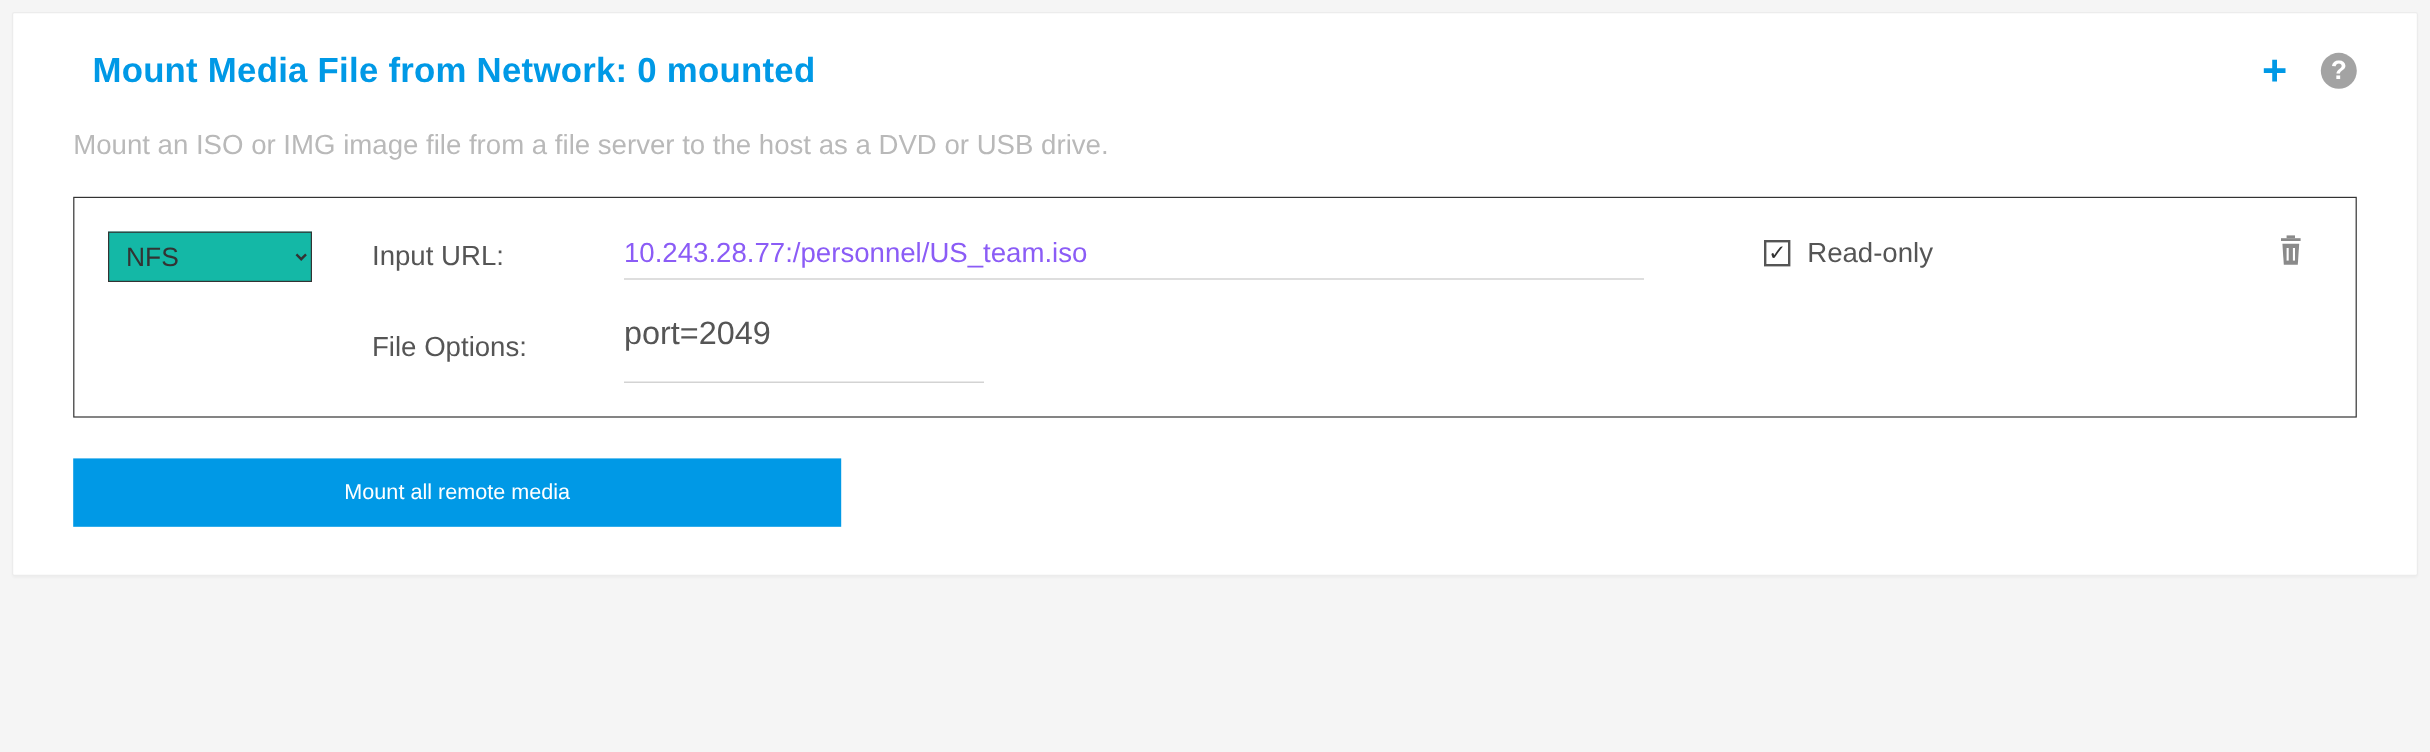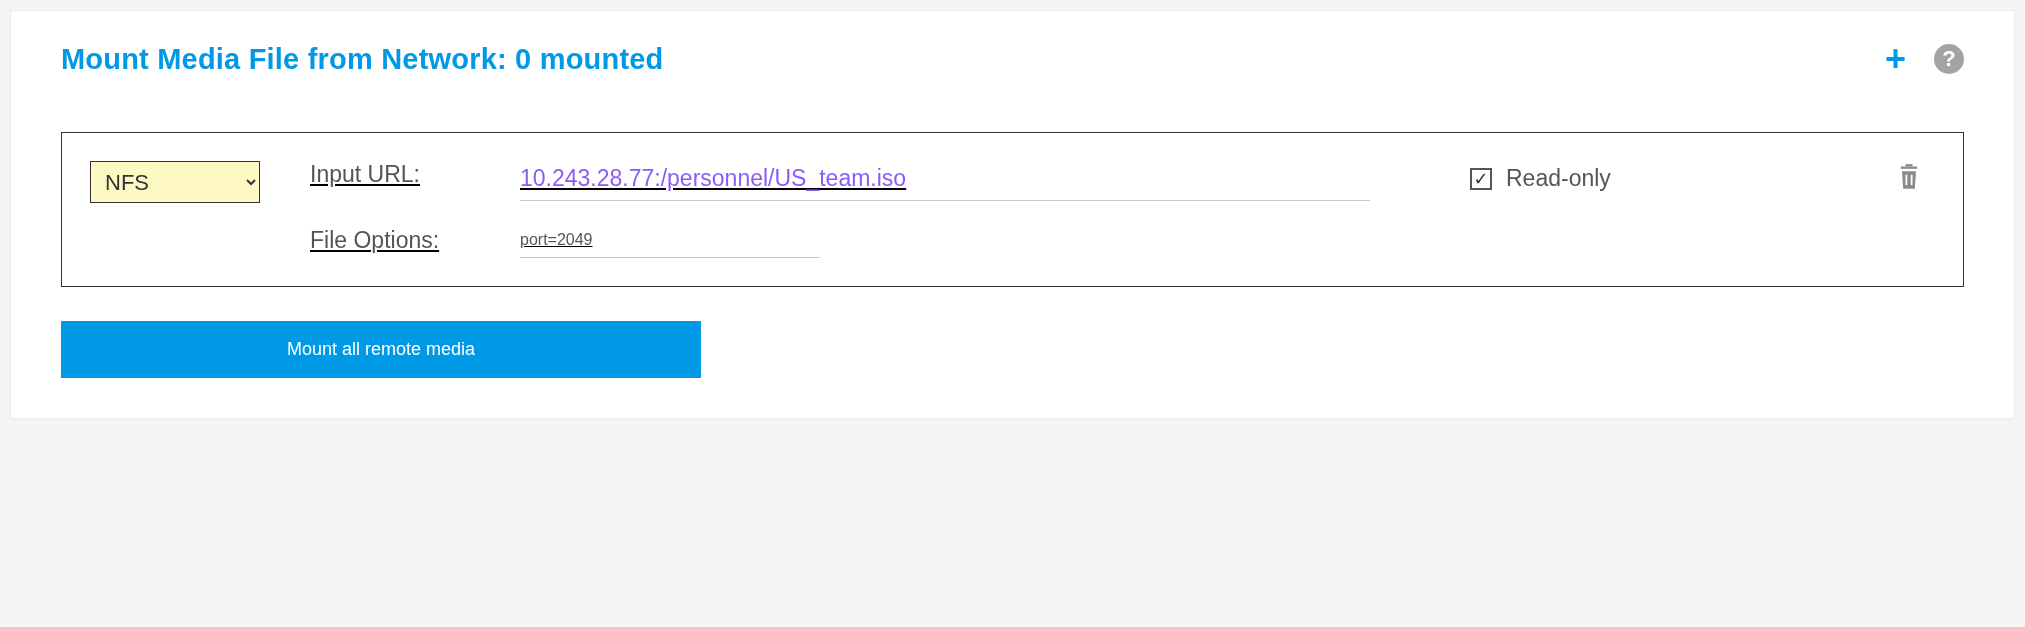--- a/index.html
+++ b/index.html
@@ -21,21 +21,21 @@
   }
   .panel-header {
     display: flex;
     align-items: flex-start;
     justify-content: space-between;
   }
   .panel-title {
     color: #0099e6;
     font-size: 29px;
     font-weight: 700;
-    margin: 0 0 28px 0;
+    margin: 0 0 28px 16px;
     letter-spacing: 0.2px;
   }
   .header-actions {
     display: flex;
     align-items: center;
     gap: 28px;
     margin-top: -2px;
   }
   .icon-btn {
     cursor: pointer;
@@ -74,55 +74,55 @@
     display: flex;
     align-items: flex-start;
     gap: 50px;
   }
   .protocol-select {
     width: 170px;
     height: 42px;
     border: 1px solid #333333;
     font-size: 22px;
     padding: 4px 10px;
-    background: #fef9c3;
+    background: #14b8a6;
     color: #333333;
     cursor: pointer;
   }
   .fields {
     flex: 0 0 auto;
     display: flex;
     flex-direction: column;
     gap: 26px;
   }
   .field-row {
     display: flex;
-    text-decoration: underline;
+    align-items: center;
   }
   .field-label {
     color: #555555;
     font-size: 23px;
     width: 210px;
   }
   .url-input {
     width: 850px;
     border: none;
     border-bottom: 1px solid #c9c9c9;
     font-size: 23px;
     padding: 4px 0 8px 0;
     color: #8b5cf6;
     outline: none;
     background: transparent;
   }
   .opts-input {
     width: 300px;
     border: none;
     border-bottom: 1px solid #c9c9c9;
-    font-size: 16px;
-    padding: 4px 0 8px 0;
+    font-size: 27px;
+    padding: 4px 0 24px 0;
     color: #555555;
     outline: none;
     background: transparent;
   }
   .readonly-wrap {
     display: flex;
     align-items: center;
     gap: 14px;
     margin-left: 50px;
     margin-top: 4px;
@@ -165,20 +165,21 @@
 <div class="panel">
 
   <div class="panel-header">
     <h2 class="panel-title">Mount Media File from Network: 0 mounted</h2>
     <div class="header-actions">
       <span class="icon-btn add-icon">+</span>
       <span class="icon-btn help-icon">?</span>
     </div>
   </div>
 
+  <p class="desc">Mount an ISO or IMG image file from a file server to the host as a DVD or USB drive.</p>
 
   <div class="media-row">
 
     <select class="protocol-select">
       <option>NFS</option>
     </select>
 
     <div class="fields">
       <div class="field-row">
         <span class="field-label">Input URL:</span>

